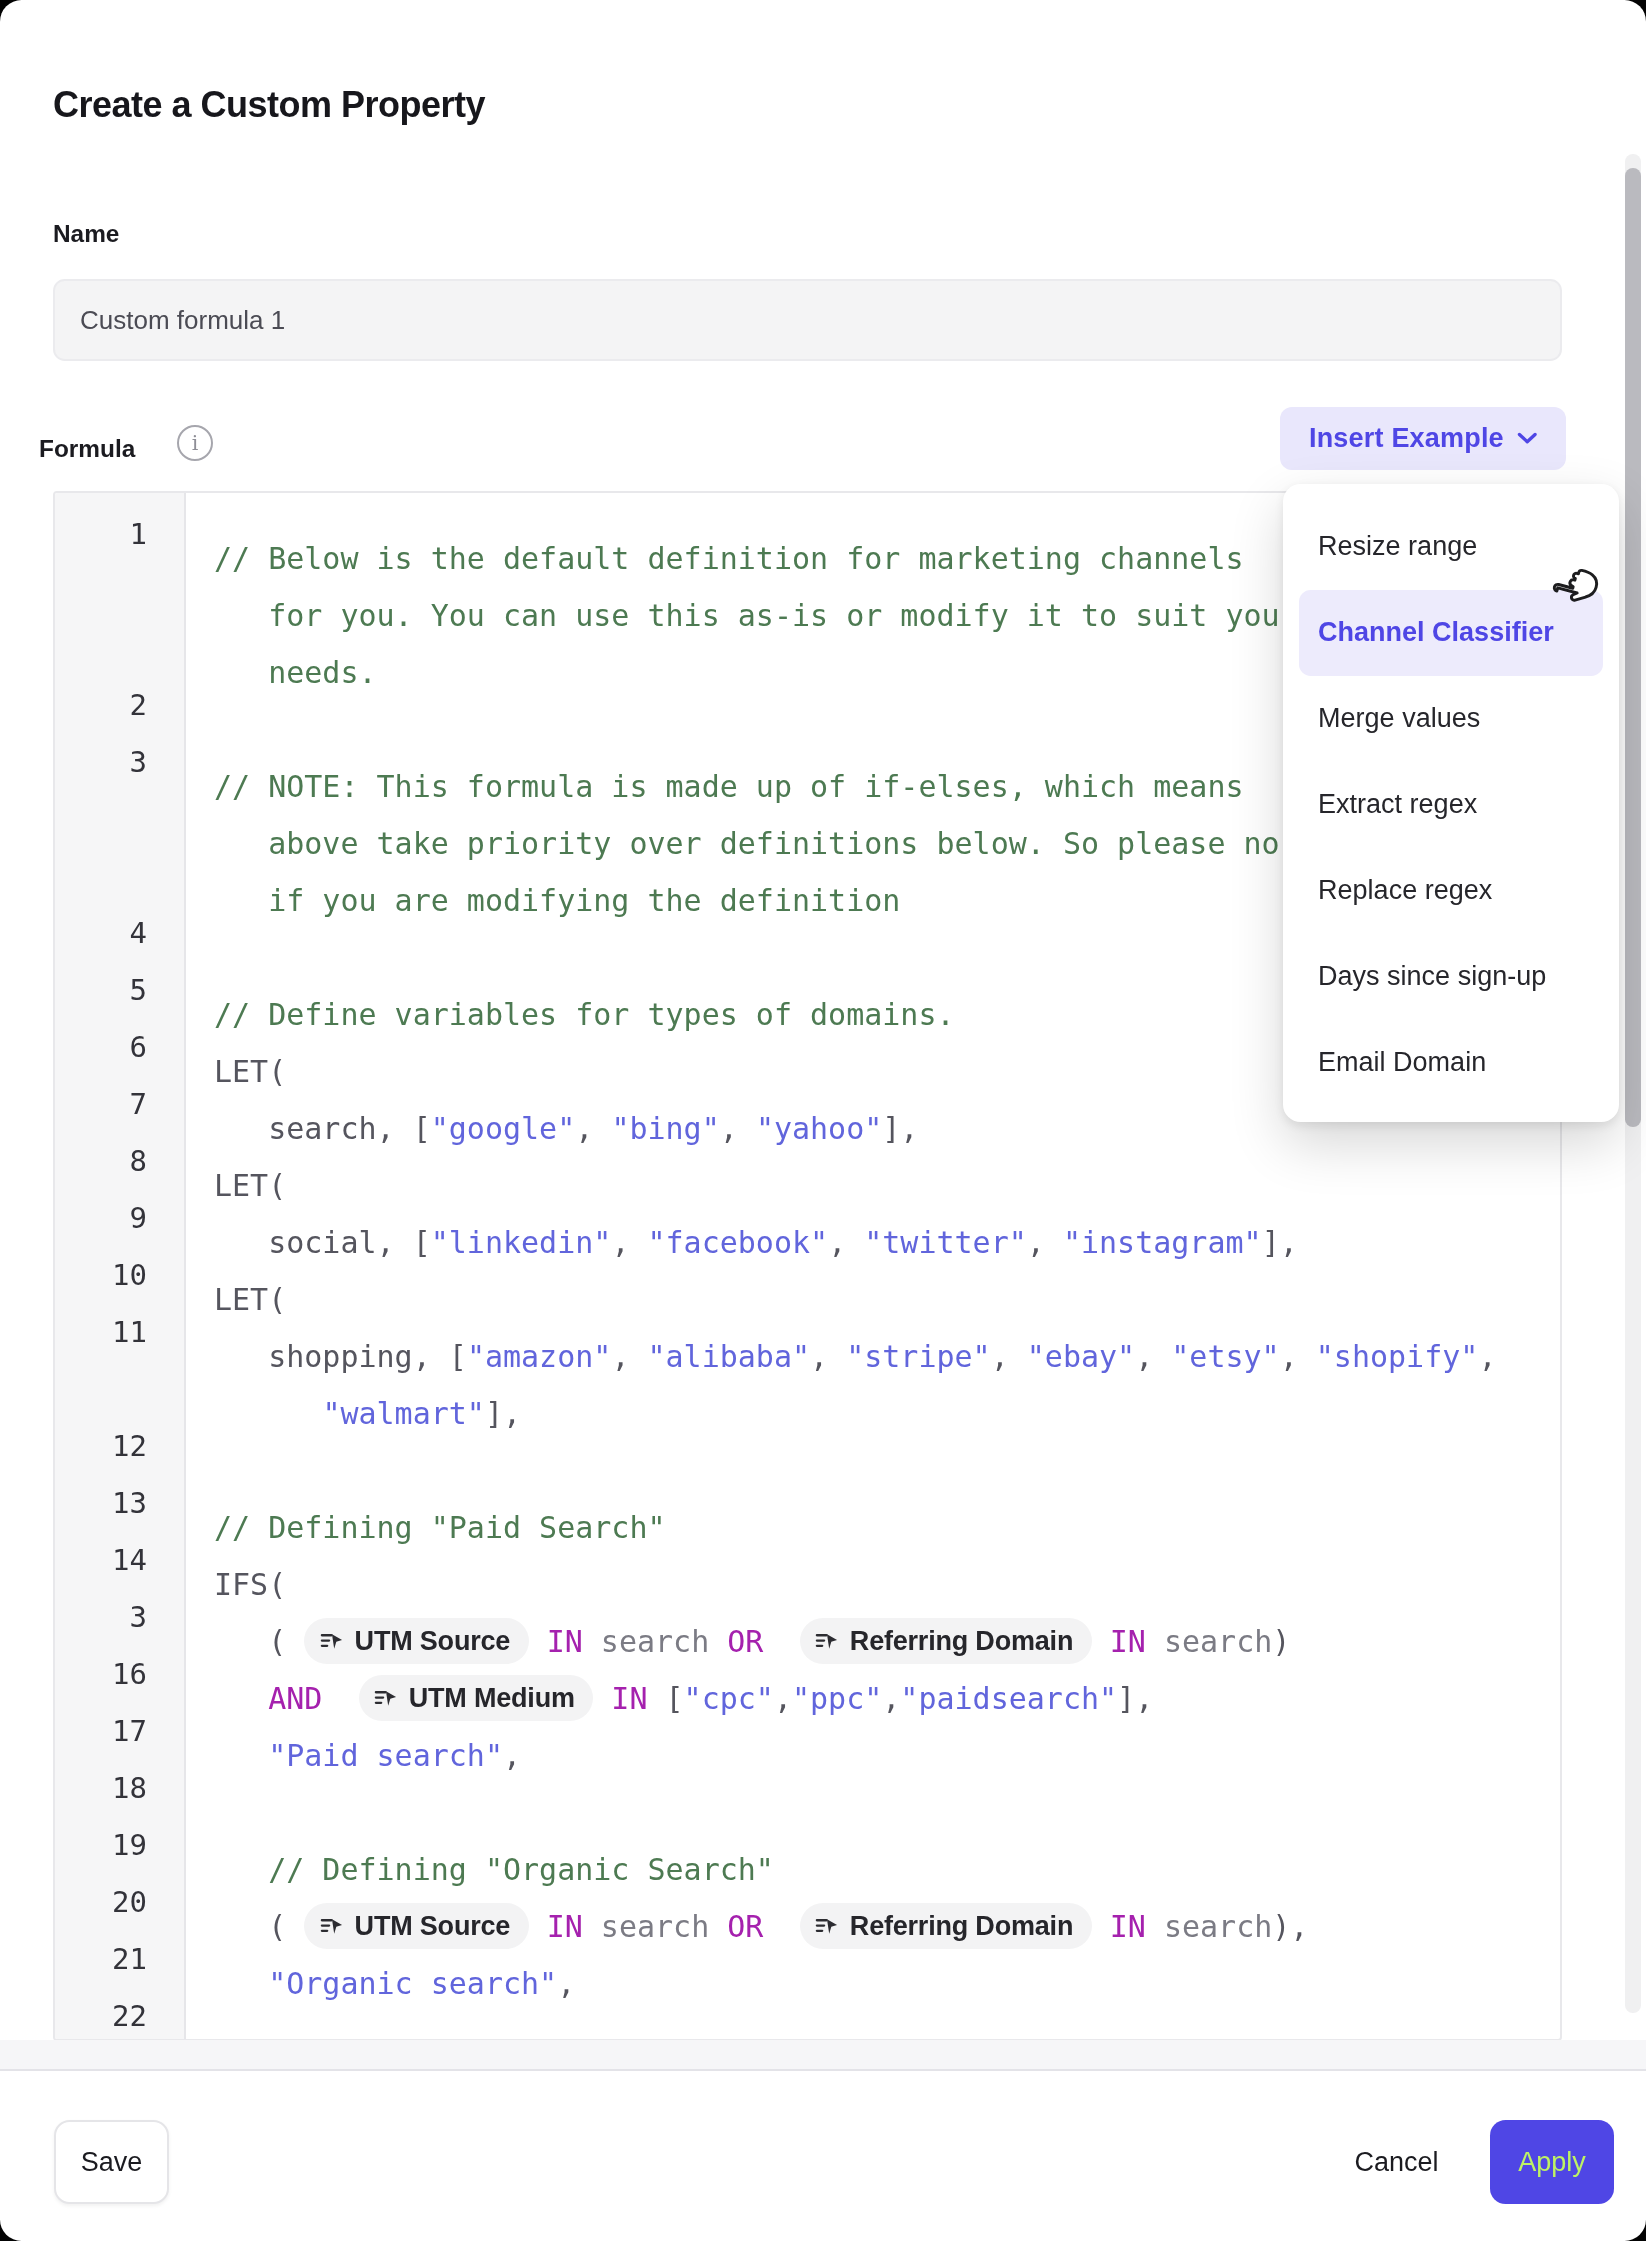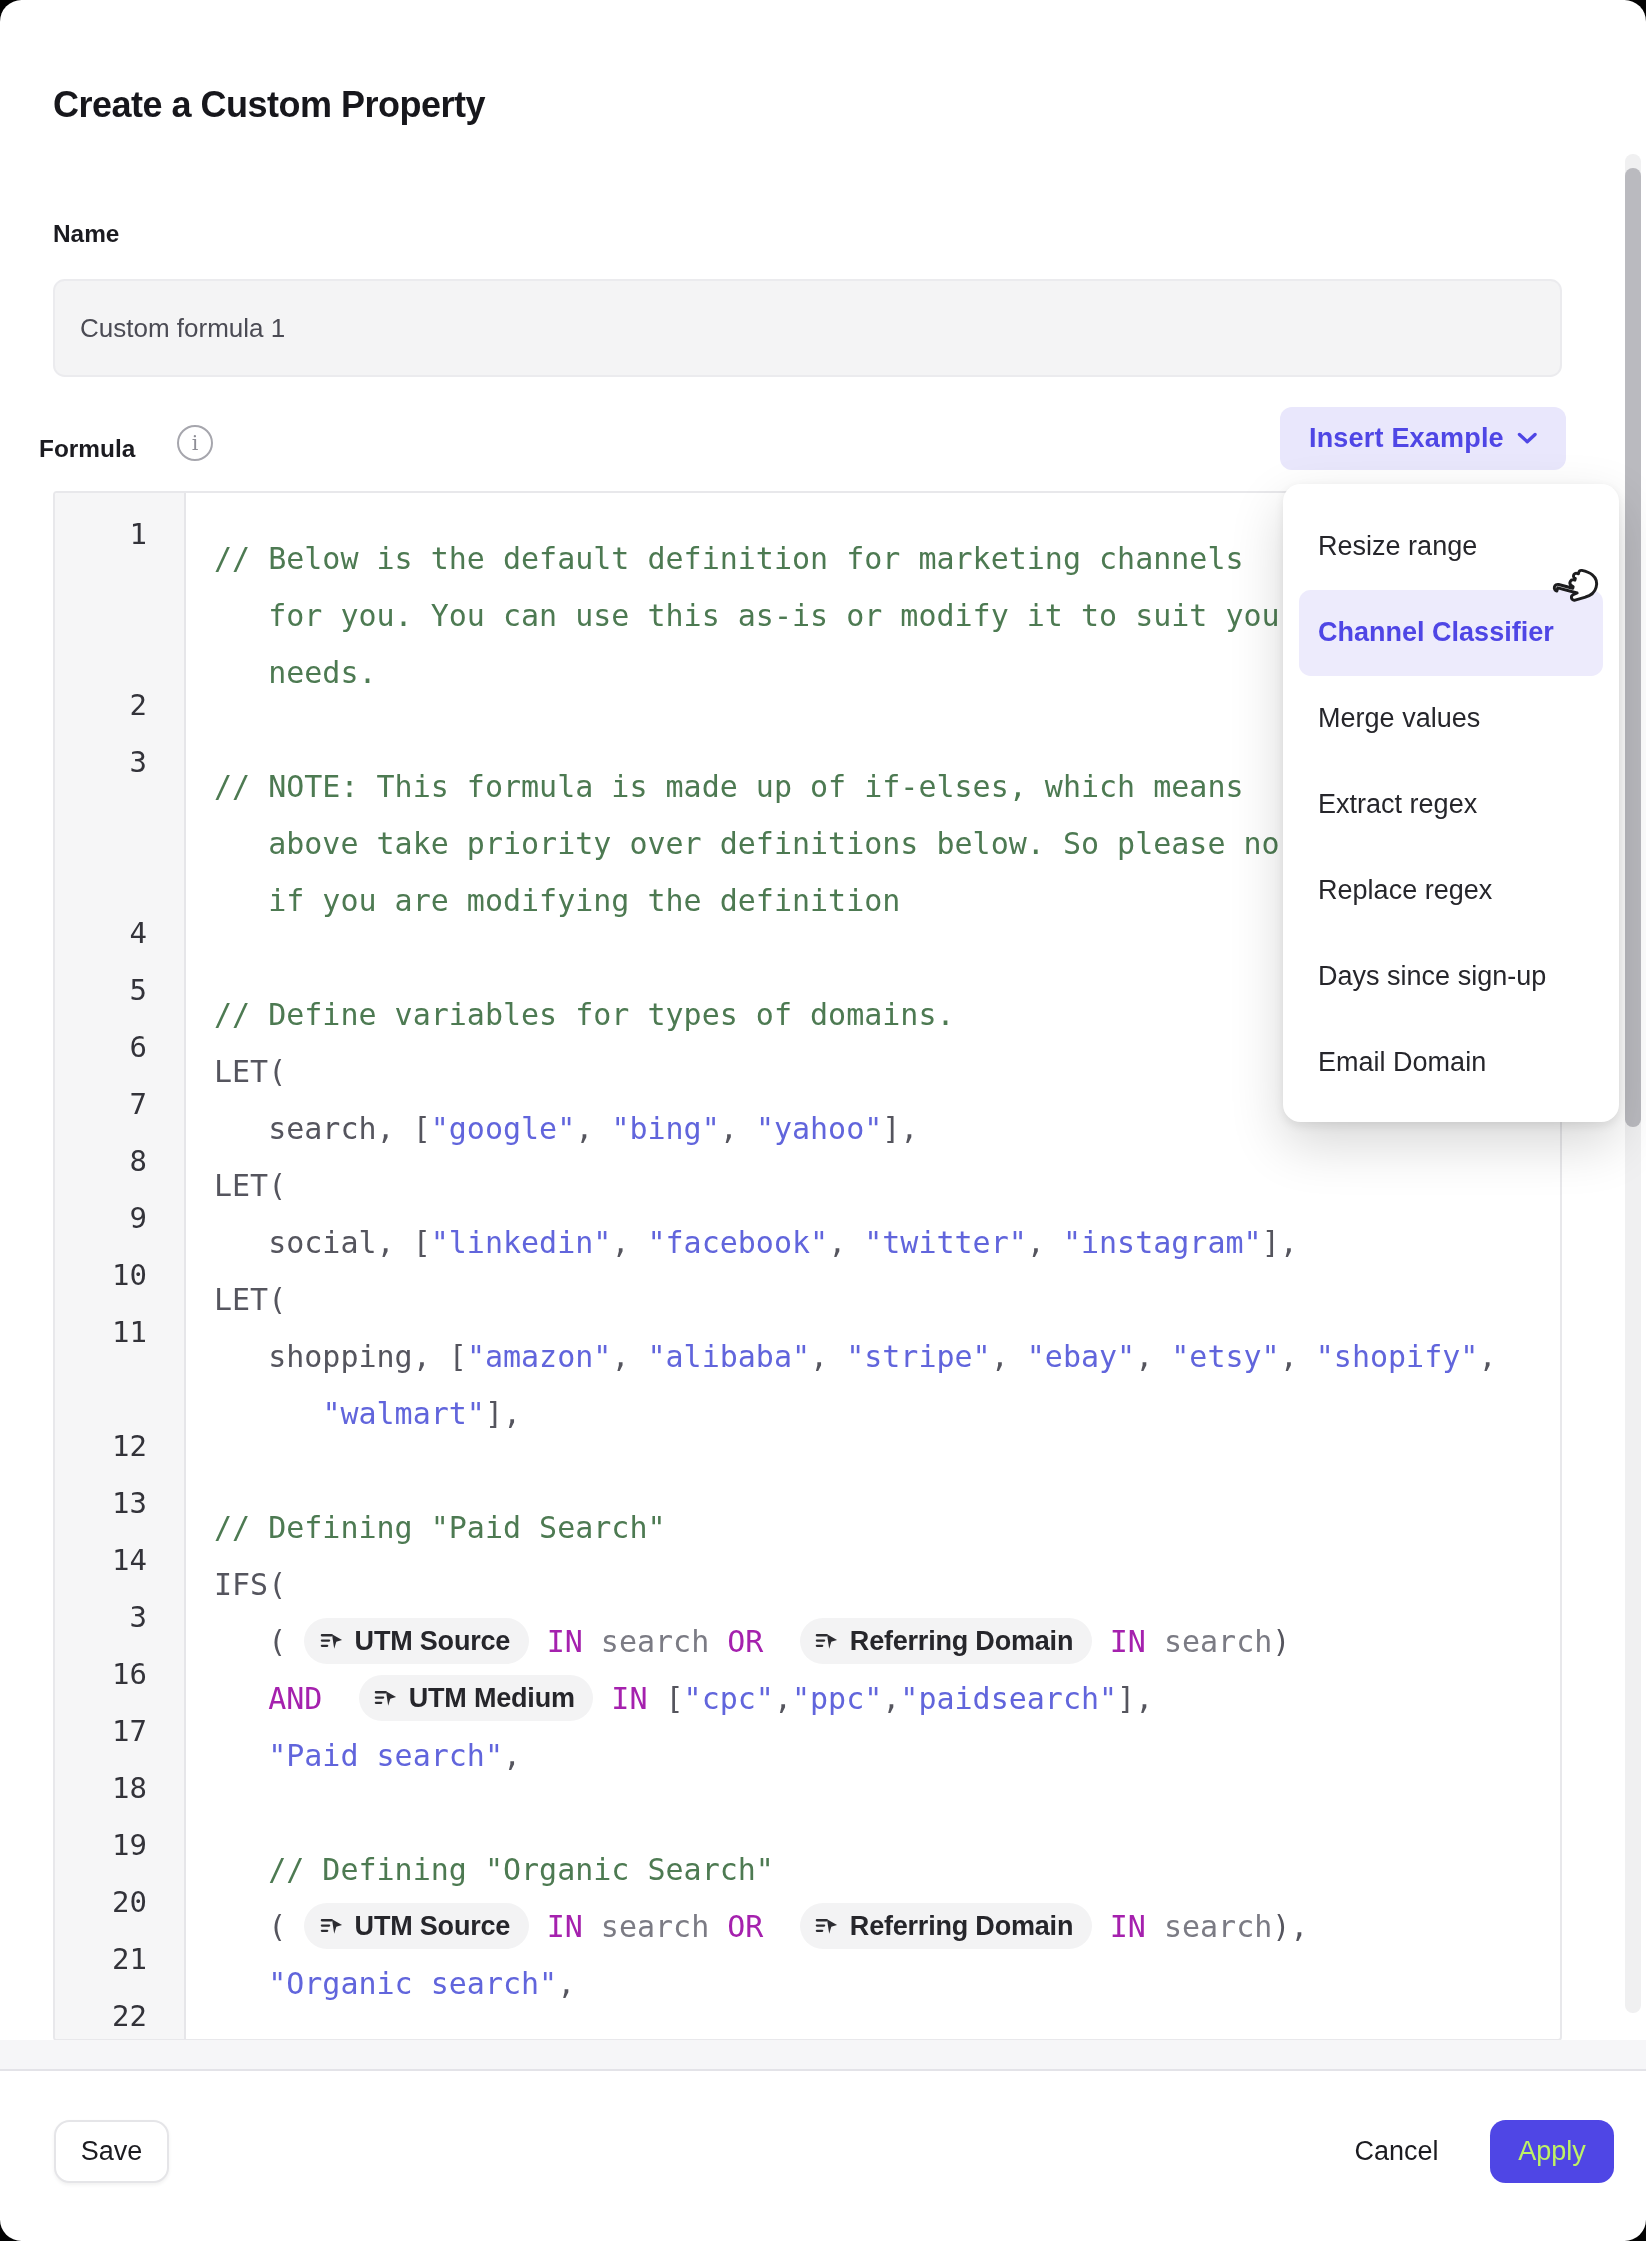--- a/index.html
+++ b/index.html
@@ -2,21 +2,21 @@
 <html style="--accent: #4f46e5; --accent-bg: #e9e7fc; --comment: #4d7a52; --string: #6165dc; --keyword: #a521ae;"><head>
 <meta charset="utf-8">
 <style>
   * { margin:0; padding:0; box-sizing:border-box; }
   html,body { width:1646px; height:2241px; background:#030303; font-family:"Liberation Sans", sans-serif; }
   .modal { position:absolute; inset:0; background:#ffffff; border-radius:21.5px; overflow:hidden; }
 
   .title { position:absolute; left:53px; top:84px; font-size:36px; font-weight:700; color:#17171c; letter-spacing:-0.5px; }
 
   .name-label { position:absolute; left:53px; top:220px; font-size:24.4px; font-weight:700; color:#1b1b20; }
-  .name-input { position:absolute; left:53px; top:279px; width:1509px; height:98px; background:#f4f4f5;
+  .name-input { position:absolute; left:53px; top:279px; width:1509px; height:82px; background:#f4f4f5;
     border:2px solid #ebebee; border-radius:11.7px; padding:6px 25px; font-size:26px; color:#4b4b54;
     font-family:"Liberation Sans", sans-serif; outline:none; }
 
   .formula-label { position:absolute; left:39px; top:435px; font-size:24.4px; font-weight:700; color:#1b1b20; }
   .info-icon { position:absolute; left:177px; top:425px; width:36px; height:36px; border:2.4px solid #a6a6ad;
     border-radius:50%; display:flex; align-items:center; justify-content:center;
     font-family:"DejaVu Serif", serif; font-size:20.5px; color:#8e8e96; }
 
   .insert-btn { position:absolute; left:1280px; top:407px; width:286px; height:63px; border:none;
     border-radius:12px; background:var(--accent-bg,#e9e7fc); color:var(--accent,#4f46e5);
@@ -51,21 +51,21 @@
   .hand-cursor { position:absolute; left:1549px; top:560px; width:55px; height:55px; z-index:60;
     transform:rotate(-75deg); }
 
   .sb-track { position:absolute; left:1625px; top:154px; width:15.6px; height:1859px; background:#f0f0f1;
     border-radius:7.8px; z-index:40; }
   .sb-thumb { position:absolute; left:0; top:13.7px; width:15.6px; height:959px; background:#bababf; border-radius:7.8px; }
 
   .bottom-band { position:absolute; left:0; top:2040px; width:1646px; height:31px; background:#f6f6f8;
     border-bottom:2px solid #e3e3e8; }
 
-  .btn { position:absolute; top:2120px; height:63px; display:flex; align-items:center; justify-content:center;
+  .btn { position:absolute; top:2120px; height:84px; display:flex; align-items:center; justify-content:center;
     font-family:"Liberation Sans", sans-serif; font-size:27px; font-weight:500; cursor:pointer; border-radius:15.6px; }
   .save-btn { left:54px; width:115px; background:#fff; border:2px solid #e5e5e8; color:#1b1b20;
     box-shadow:0 2px 3.9px rgba(0,0,0,0.06); }
   .cancel-btn { left:1333px; width:127px; background:transparent; border:none; color:#1b1b20; }
   .apply-btn { left:1490px; width:124px; background:var(--accent,#4f46e5); border:none; color:#bef264; }
 </style>
 </head>
 <body>
 
 <div class="modal">

